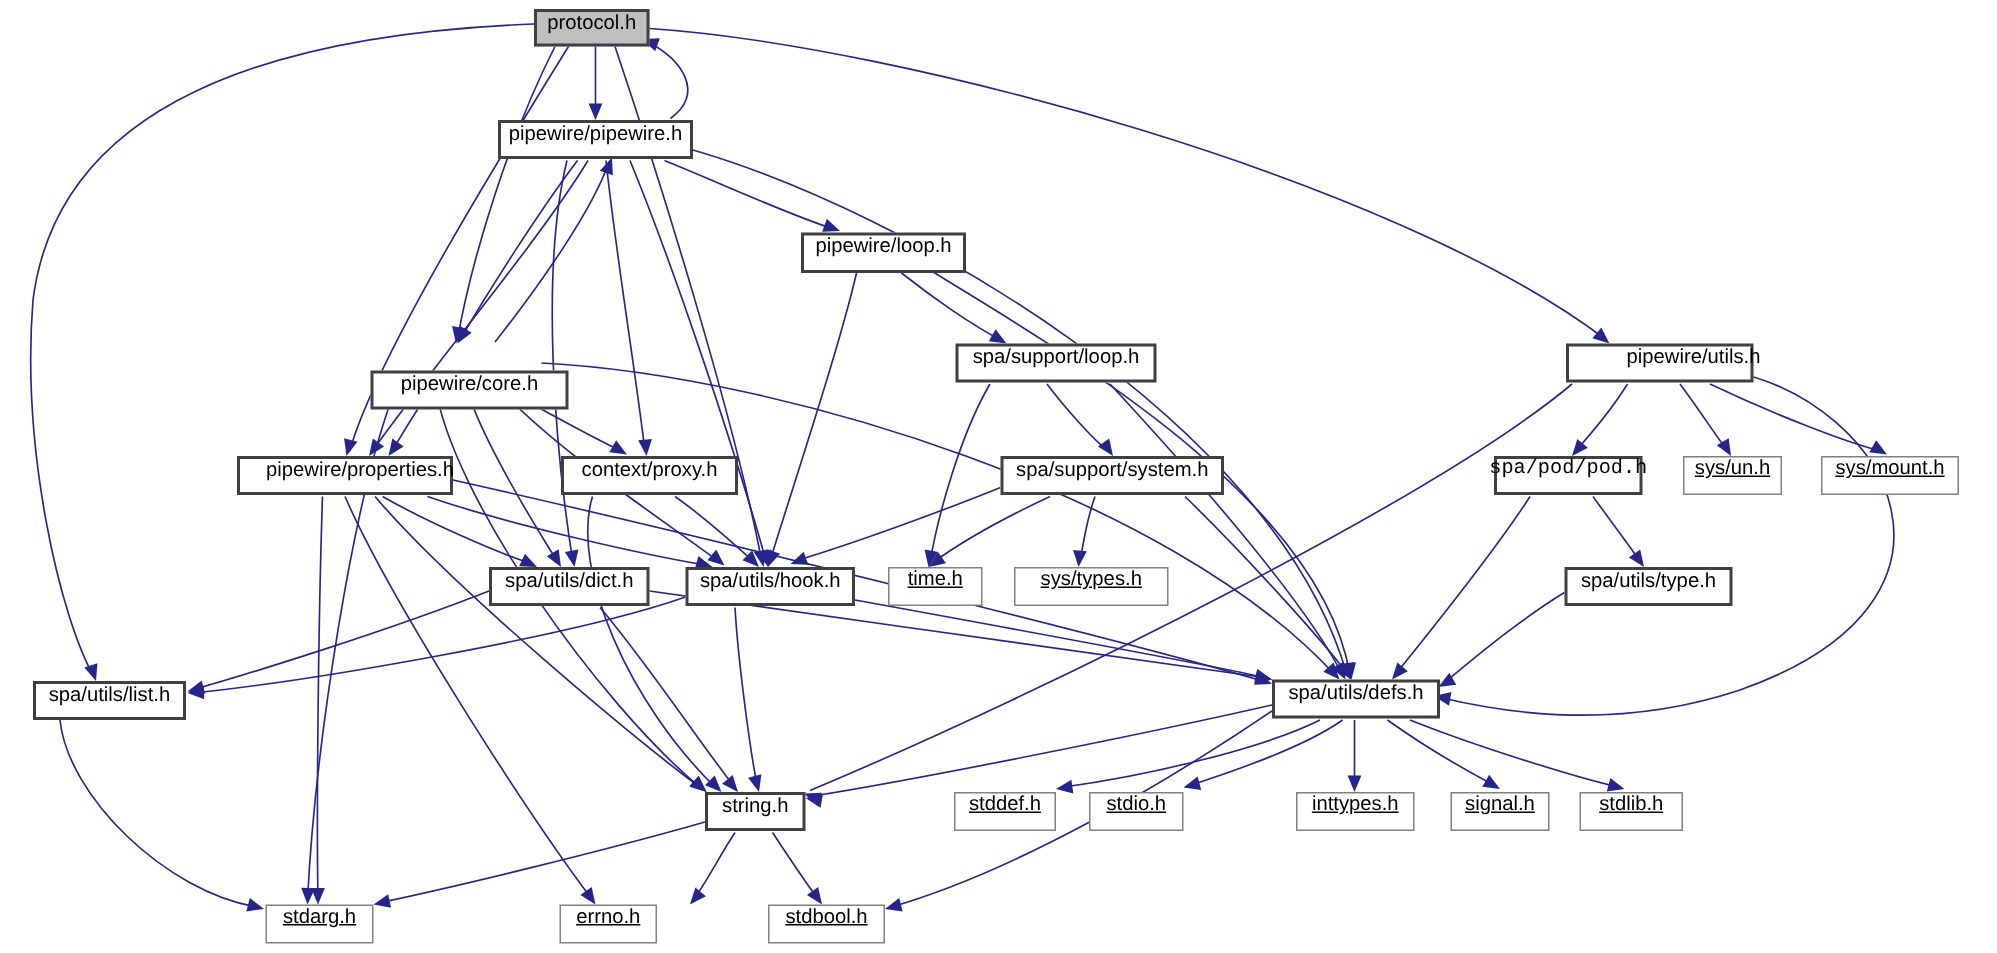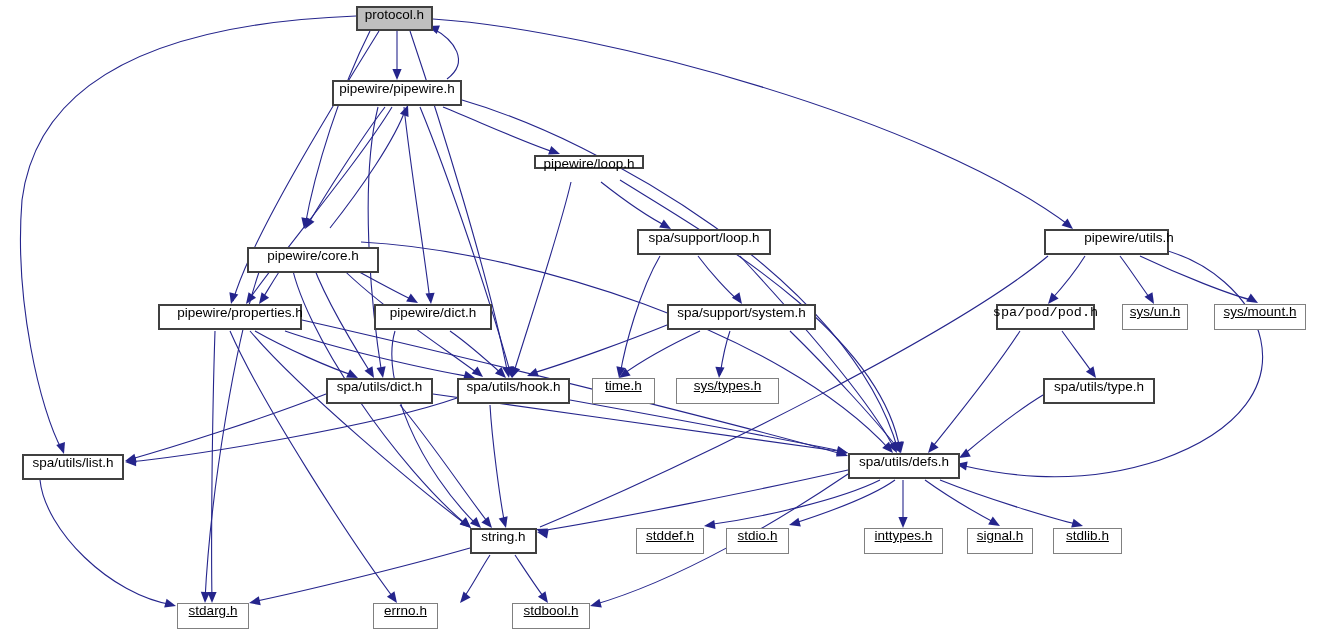--- a/index.html
+++ b/index.html
@@ -148,37 +148,37 @@
       <polygon points="0,0 -11,-4.6 -11,4.6" fill="#25258c" transform="translate(481,528) rotate(45)"></polygon>
       <path d="M 265,256 C 235,330 210,500 205,600" fill="none" stroke="#25258c" stroke-width="1.1"></path>
       <polygon points="0,0 -11,-4.6 -11,4.6" fill="#25258c" transform="translate(205,603) rotate(92)"></polygon>
     </svg>
 <div class="node root" style="left: 356px; top: 6px; width: 77px; height: 25px;">
       <span>protocol.h</span>
     </div>
     <div class="node own" style="left: 332px; top: 80px; width: 130px; height: 26px;">
       <span>pipewire/pipewire.h</span>
     </div>
-    <div class="node own" style="left: 534px; top: 155px; width: 110px; height: 14px;">
+    <div class="node own" style="left: 534px; top: 155px; width: 110px; height: 27px;">
       <span>pipewire/loop.h</span>
     </div>
     <div class="node own" style="left: 247px; top: 247px; width: 132px; height: 26px;">
       <span>pipewire/core.h</span>
     </div>
     <div class="node own" style="left: 637px; top: 229px; width: 134px; height: 26px;">
       <span>spa/support/loop.h</span>
     </div>
     <div class="node own" style="left: 1044px; top: 229px; width: 125px; height: 26px; padding-left: 45px;">
       <span>pipewire/utils.h</span>
     </div>
     <div class="node own" style="left: 158px; top: 304px; width: 144px; height: 26px; padding-left: 20px;">
       <span>pipewire/properties.h</span>
     </div>
     <div class="node own" style="left: 374px; top: 304px; width: 118px; height: 26px;">
-      <span>pipewire/dict.h</span>
+      <span>context/proxy.h</span>
     </div>
     <div class="node own" style="left: 667px; top: 304px; width: 149px; height: 26px;">
       <span>spa/support/system.h</span>
     </div>
     <div class="node own" style="left: 996px; top: 304px; width: 99px; height: 26px; font-family: Liberation Mono, monospace;">
       <span>spa/pod/pod.h</span>
     </div>
     <div class="node hdr" style="left: 1122px; top: 304px; width: 66px; height: 26px;">
       <span>sys/un.h</span>
     </div>

